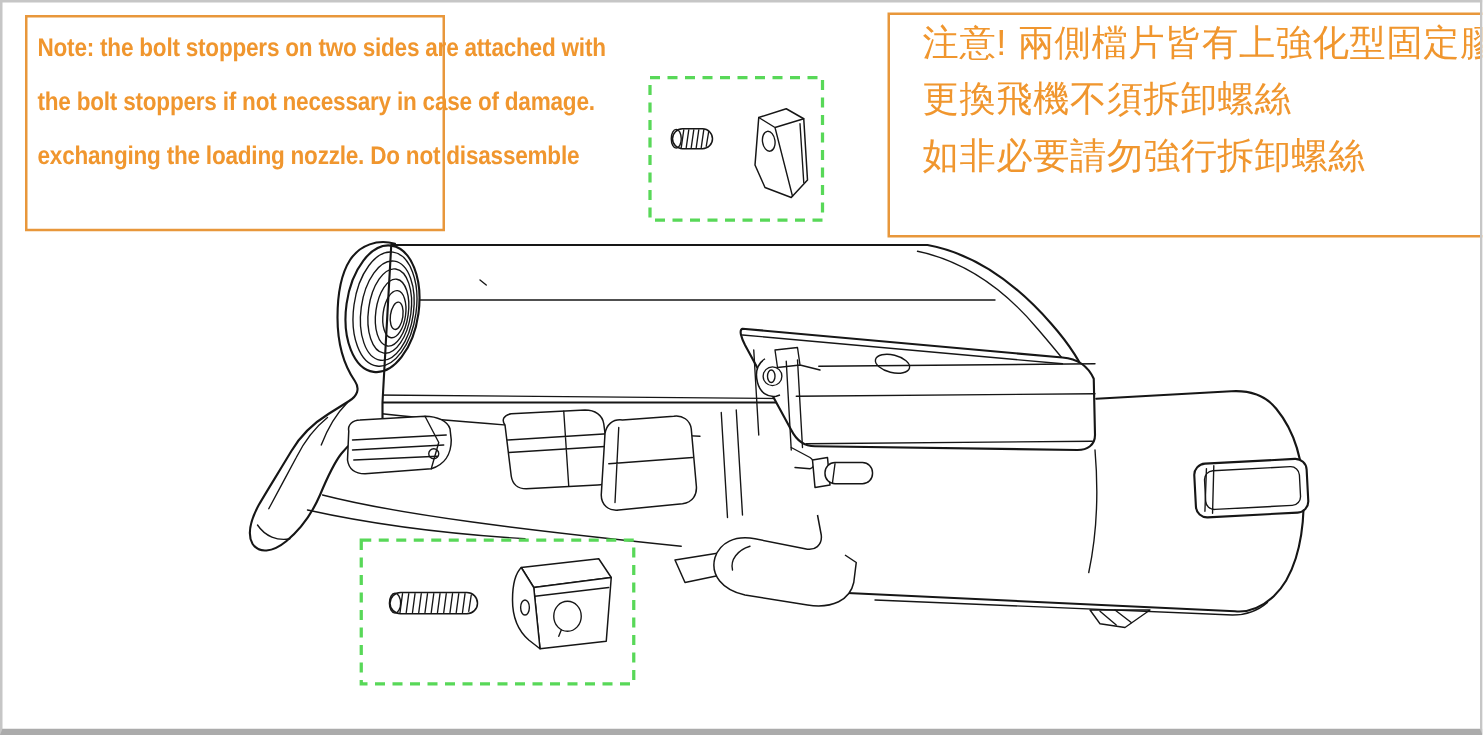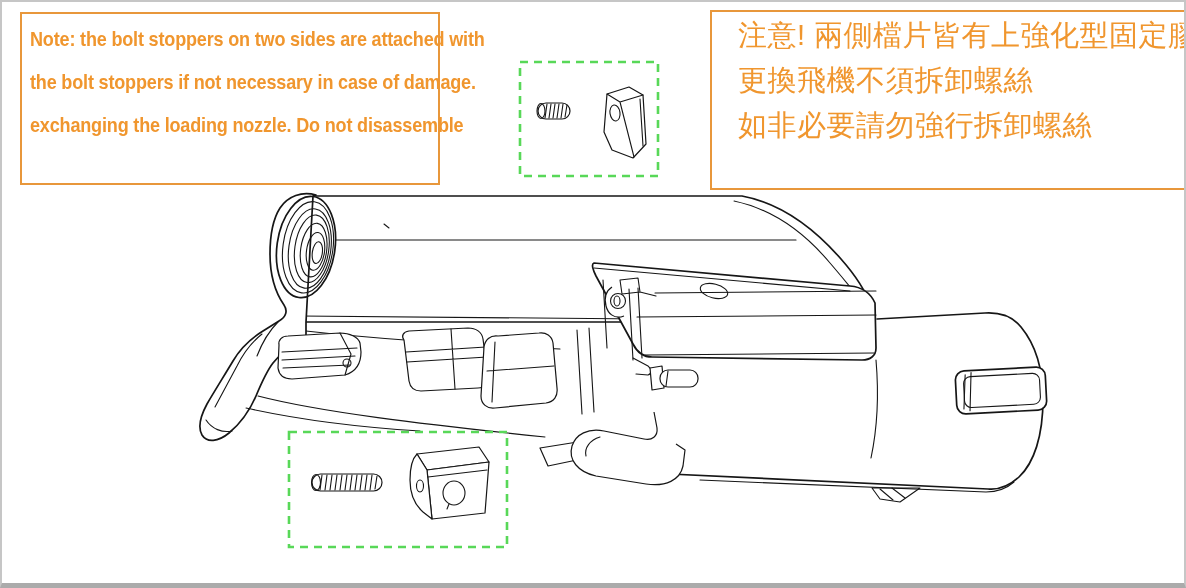--- a/index.html
+++ b/index.html
@@ -1,21 +1,21 @@
 <!DOCTYPE html>
 <html><head>
 <meta charset="utf-8">
 <style>
   html,body{margin:0;padding:0;background:#e8e8e8;}
   .page{position:relative;width:1186px;height:588px;background:#ffffff;overflow:hidden;
         font-family:"Liberation Sans",sans-serif;}
   .frame{position:absolute;inset:0;border:2px solid #c6c6c6;border-bottom:5px solid #ababab;
          pointer-events:none;z-index:5;}
   .note-box{position:absolute;box-sizing:border-box;border:2px solid #e8973b;background:#fff;z-index:4;}
-  .note-en{left:20px;top:12px;width:420px;height:173px;padding:3px 6px 14px 8px;}
+  .note-en{left:20px;top:12px;width:336px;height:173px;padding:3px 6px 14px 8px;}
   .note-en .line{height:43px;line-height:43px;white-space:nowrap;}
   .note-en .ln-text{display:inline-block;transform:scaleX(.88);transform-origin:0 50%;
         font-weight:bold;font-size:20.5px;letter-spacing:-.2px;color:#f0962e;}
   .note-zh{left:710px;top:10px;width:504px;height:180px;padding:1px 4px 0 26px;}
   .note-zh .line{height:45px;line-height:45px;white-space:nowrap;}
   .note-zh .ln-text{font-size:29px;color:#f0962e;letter-spacing:.5px;}
   svg{position:absolute;left:0;top:0;z-index:1;}
   .ln{fill:none;stroke:#161616;stroke-width:1.7;stroke-linecap:round;stroke-linejoin:round;}
   .ln2{fill:none;stroke:#161616;stroke-width:1.1;stroke-linecap:round;stroke-linejoin:round;}
   .wfill{fill:#ffffff;stroke:none;}

